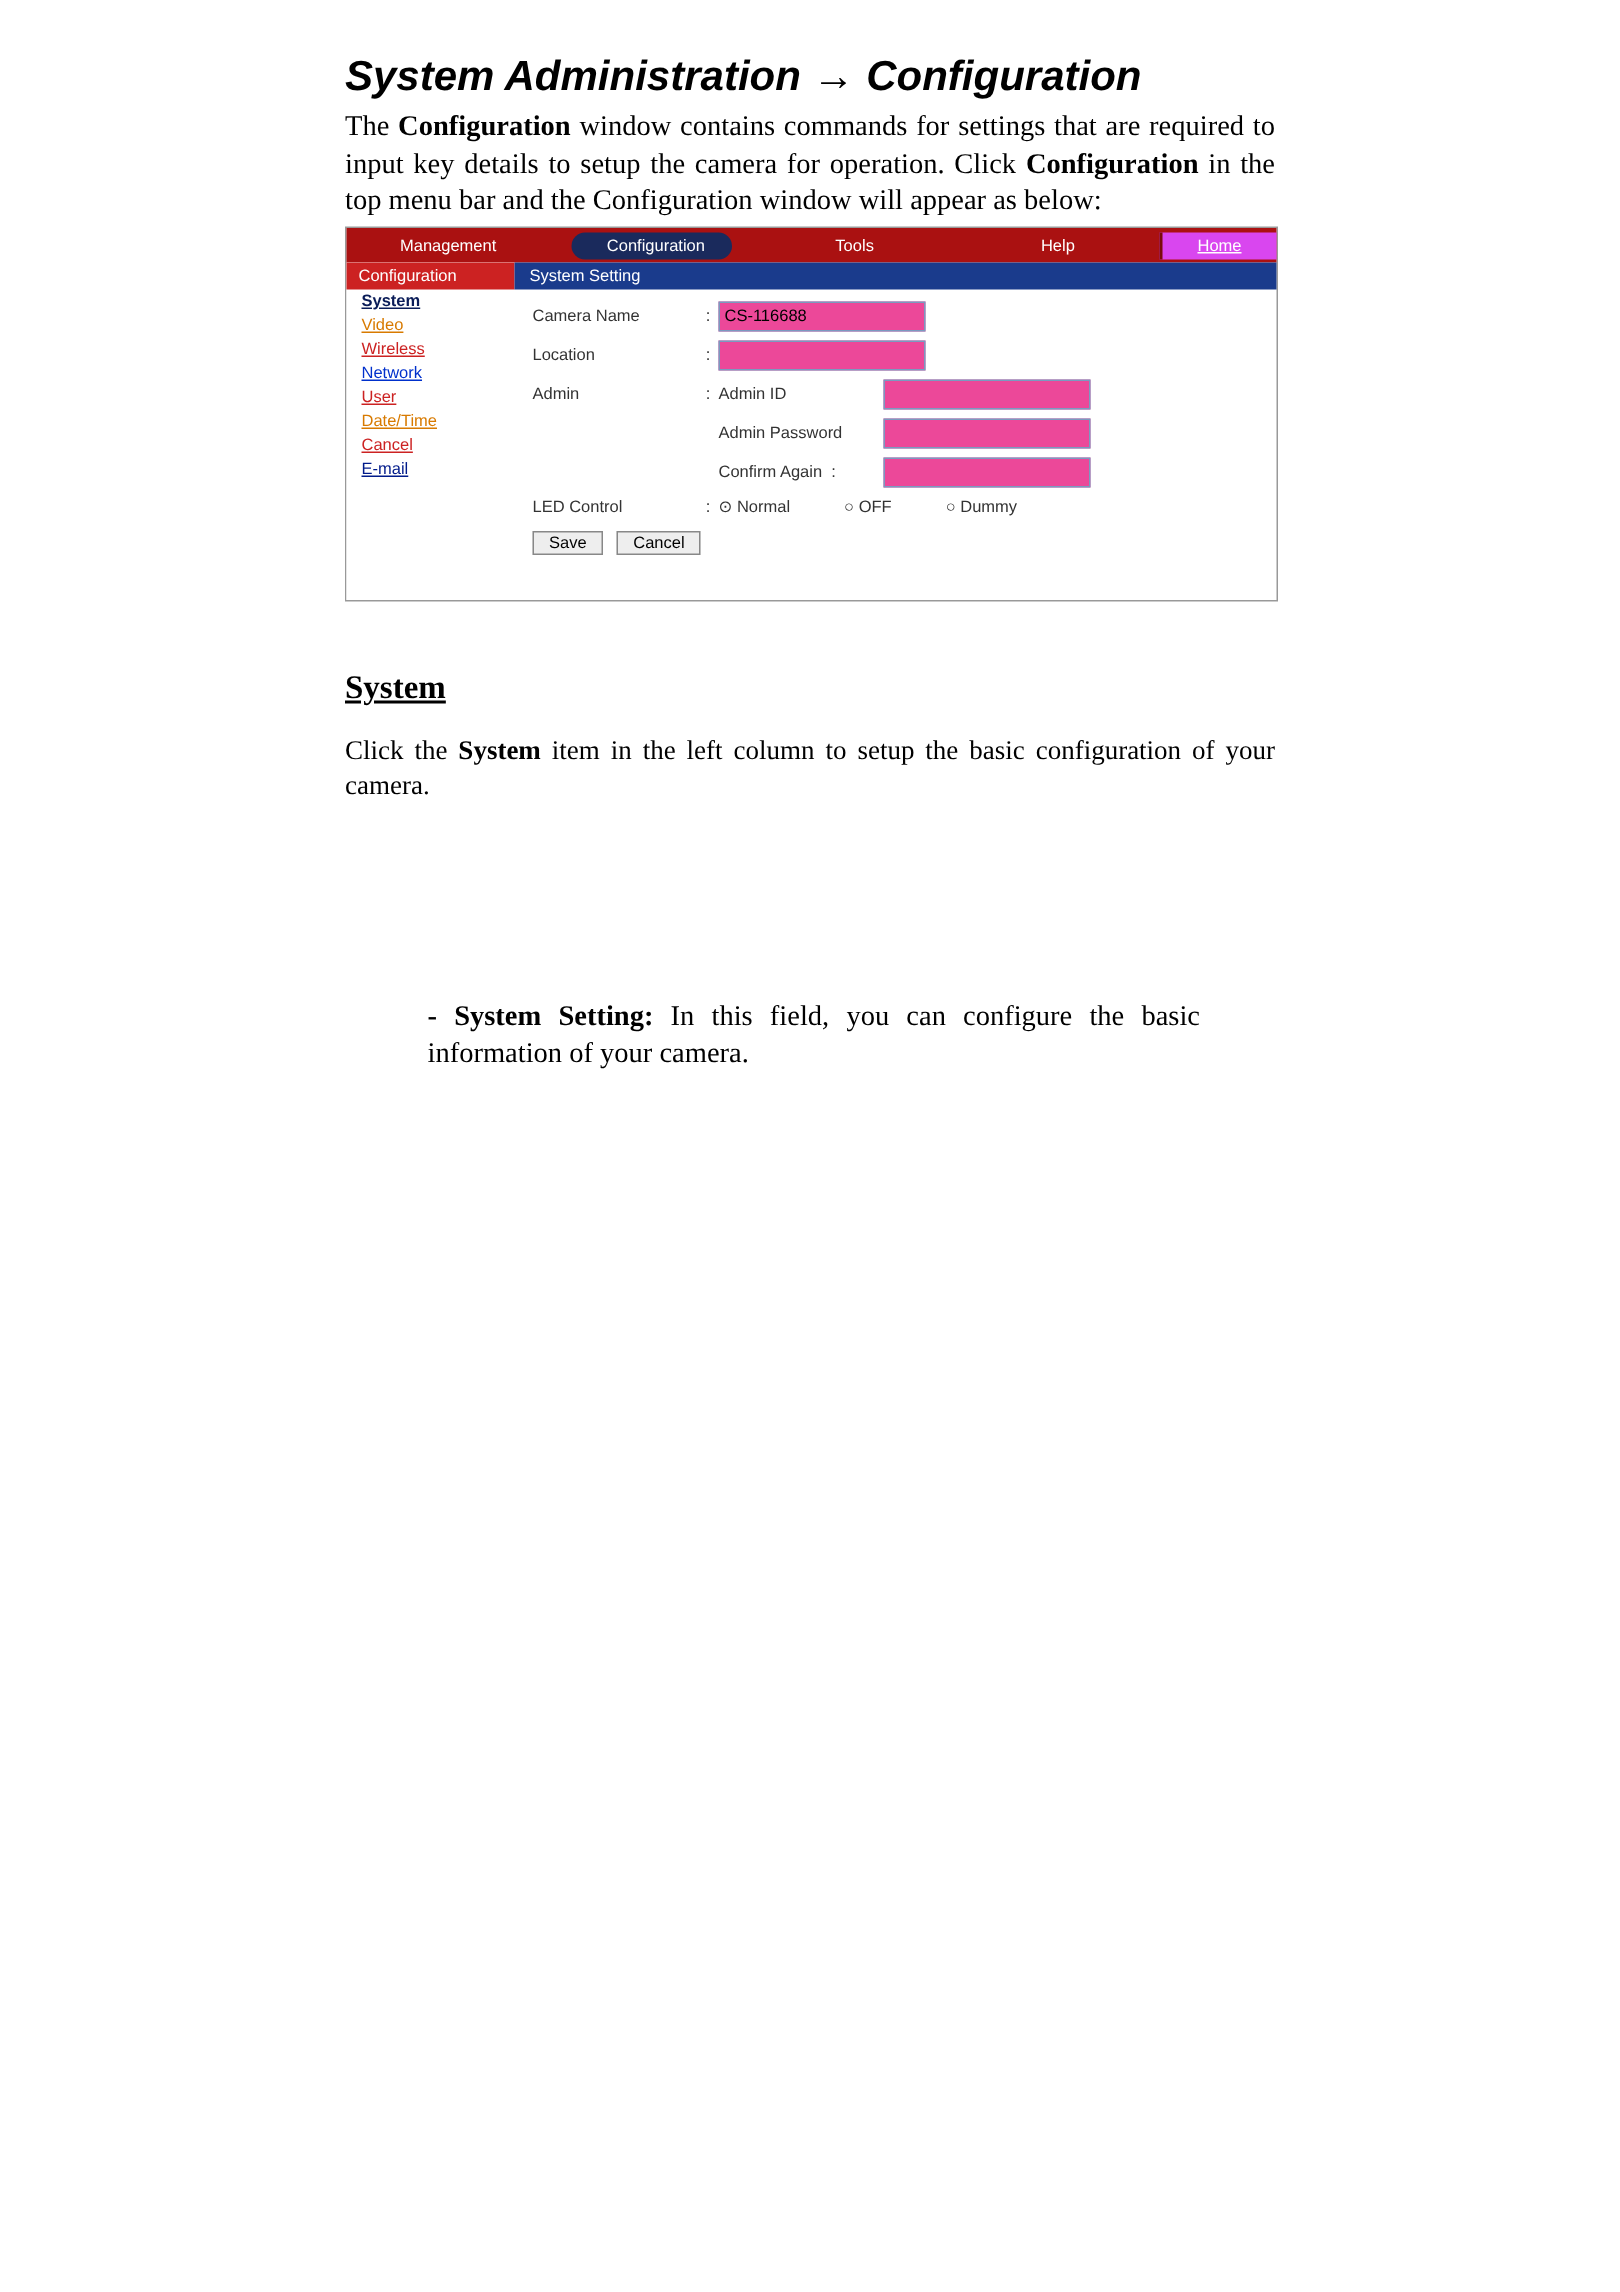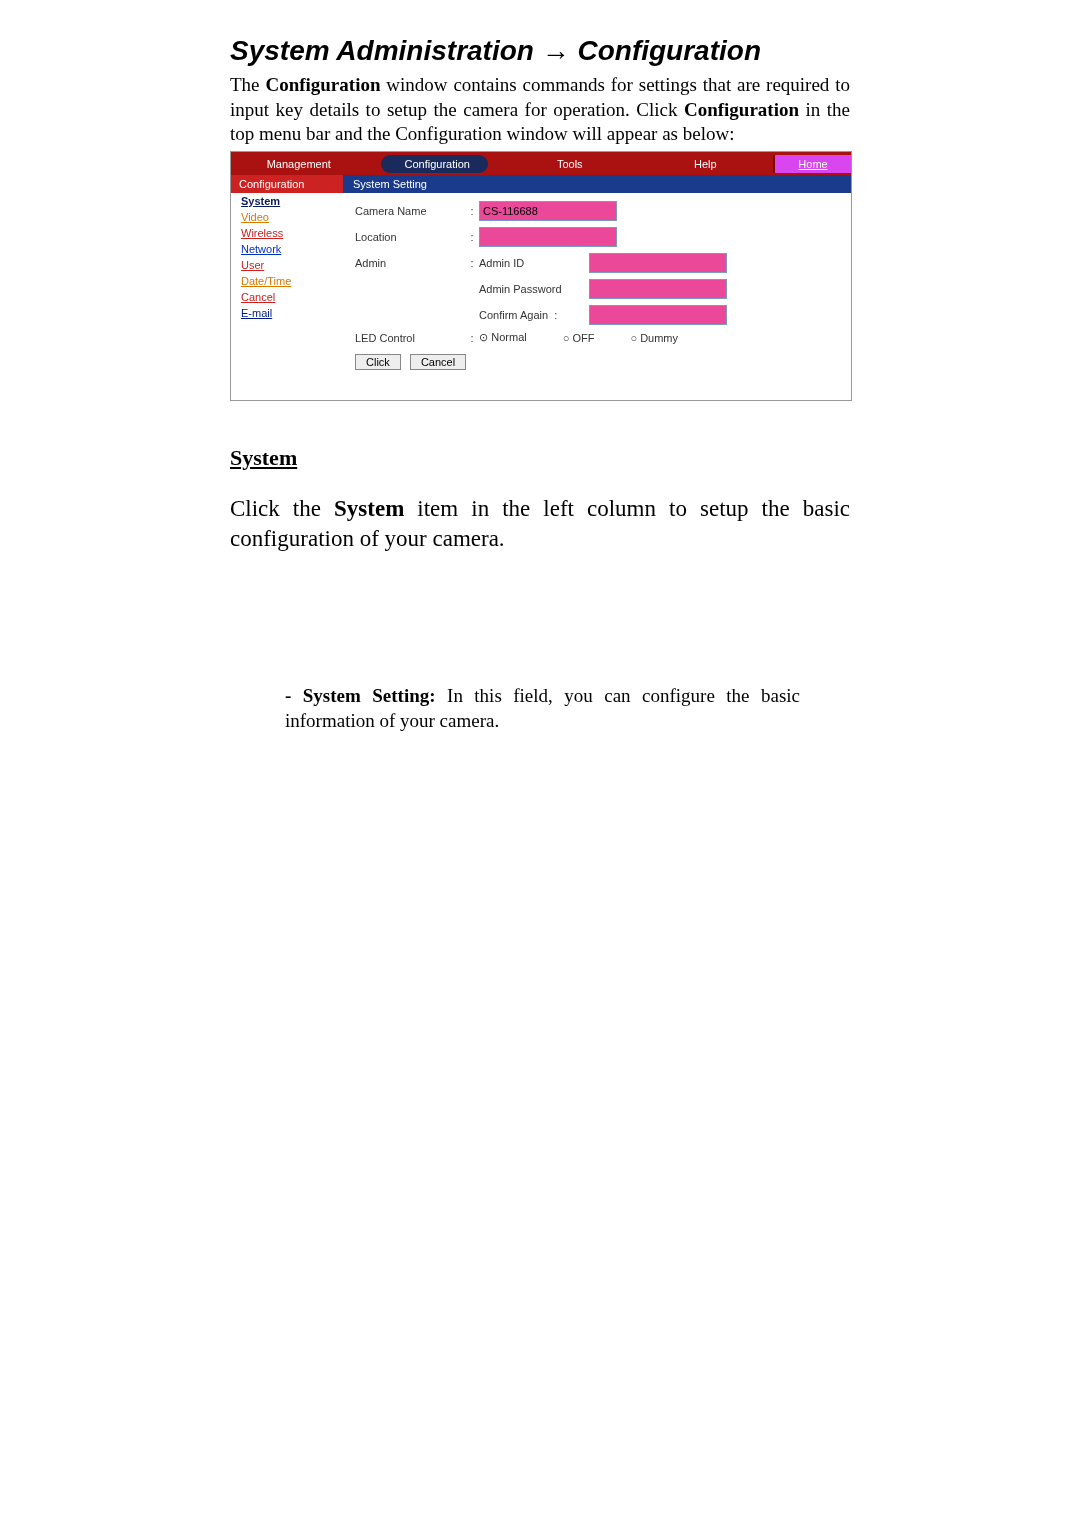--- a/index.html
+++ b/index.html
@@ -150,21 +150,21 @@
   .btnrow { margin-top: 10px; }
 
   h2.section-head {
     font-family: "Times New Roman", serif;
     font-size: 22px;
     font-weight: bold;
     text-decoration: underline;
     margin: 44px 0 4px 0;
   }
   .body-text {
-    font-size: 23px;
+    font-size: 18px;
     text-align: justify;
     line-height: 1.3;
   }
   .list-indent {
     margin: 130px 50px 0 55px;
     font-size: 19px;
     text-align: justify;
     line-height: 1.3;
   }
   .page-num {
@@ -238,21 +238,21 @@
             <input class="form-input" style="">
           </div>
           <div class="form-row radio-row">
             <div class="form-label">LED Control</div>
             <div class="colon">:</div>
             <span>⊙ <span>Normal</span></span>
             <span>○ <span>OFF</span></span>
             <span>○ <span>Dummy</span></span>
           </div>
           <div class="btnrow">
-            <button class="btn">Click</button>
+            <button class="btn">Save</button>
             <button class="btn">Cancel</button>
           </div>
         </div>
       </div>
     </div>
   </div>
 
   <h2 class="section-head">System</h2>
   <p class="body-text">
     <span>Click the </span><span class="b">System</span><span> item in the left column to setup the basic configuration of your camera.</span>

